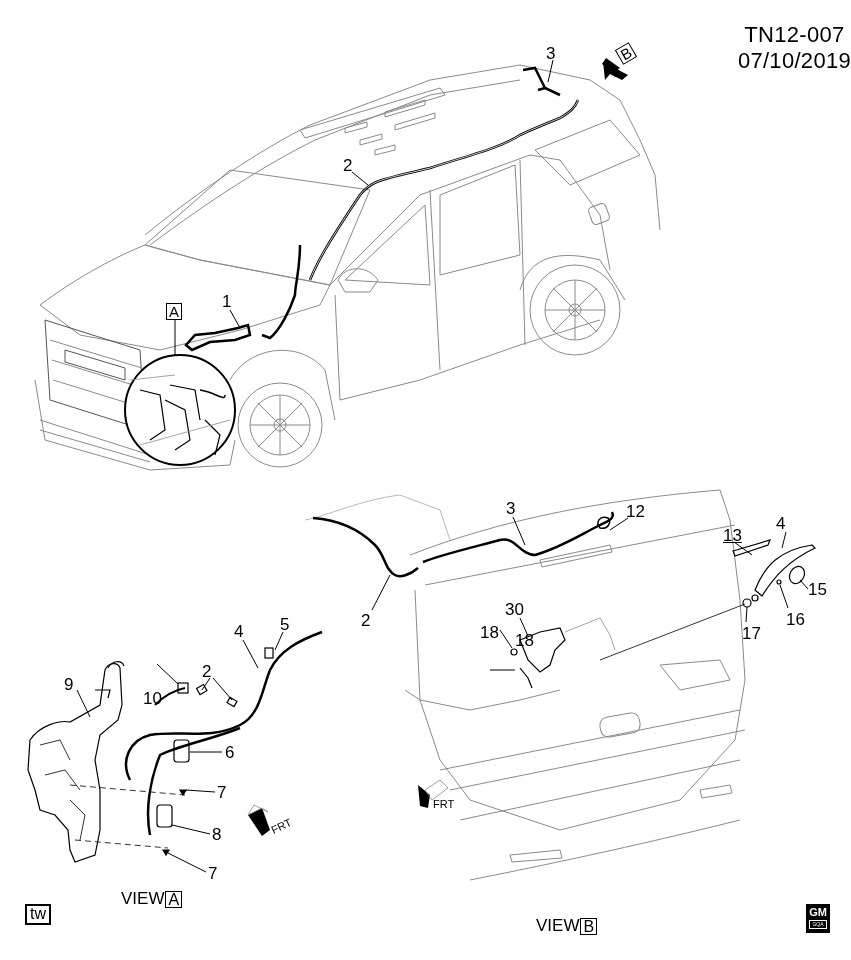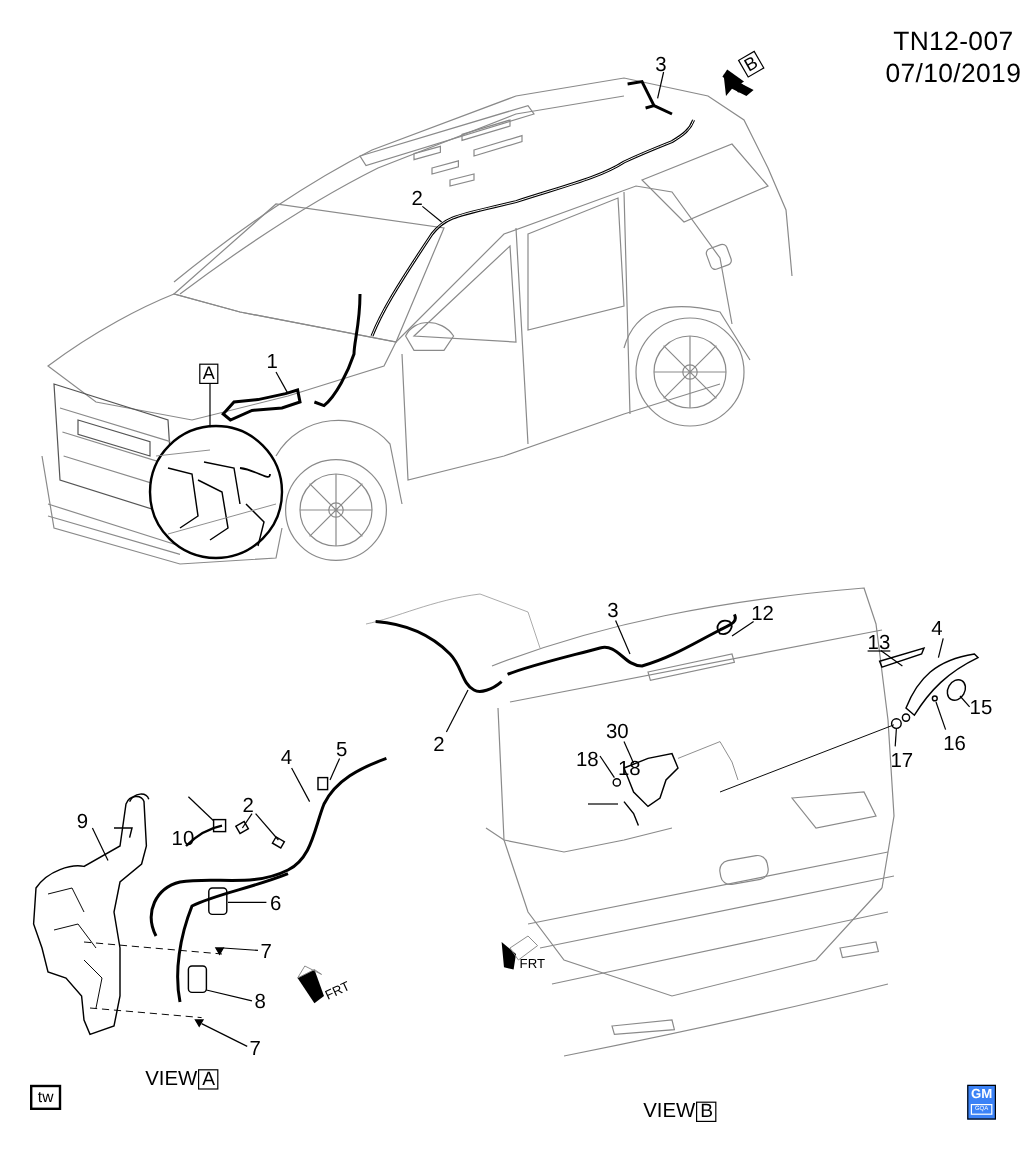--- a/index.html
+++ b/index.html
@@ -5,22 +5,22 @@
   html, body { margin: 0; padding: 0; background: #ffffff; }
   body { width: 851px; height: 960px; position: relative; overflow: hidden;
          font-family: "Liberation Sans", sans-serif; color: #000; }
   #canvas { position: absolute; left: 0; top: 0; width: 851px; height: 960px; }
   .label { position: absolute; font-size: 17px; line-height: 17px; color: #000;
            font-family: "Liberation Sans", sans-serif; white-space: nowrap; }
   .doc-id { position: absolute; left: 636px; top: 22px; font-size: 22px; letter-spacing: 0.3px; text-align: right; }
   .view-label { position: absolute; font-size: 17px; display: flex; align-items: center; gap: 1px; }
   .boxed { display: inline-block; border: 1.5px solid #000; padding: 0 2px; line-height: 15px; font-size: 16px; }
   .tw-badge { position: absolute; left: 25px; top: 904px; width: 22px; height: 17px; border: 2px solid #000;
-              font-size: 13px; text-align: center; line-height: 16px; }
-  .gm-logo { position: absolute; left: 806px; top: 904px; width: 22px; height: 27px; background: #3b82f6;
+              font-size: 16px; text-align: center; line-height: 16px; }
+  .gm-logo { position: absolute; left: 806px; top: 904px; width: 22px; height: 27px; background: #000000;
              color: #fff; text-align: center; border: 1px solid #000; }
   .gm-logo .gm { font-size: 11px; font-weight: bold; line-height: 13px; display: block; margin-top: 1px; }
   .gm-logo .qa { font-size: 5px; line-height: 7px; display: block; border: 1px solid #fff; margin: 1px 2px; }
   .box-letter { position: absolute; border: 1.5px solid #000; font-size: 15px; line-height: 15px; padding: 0 2px; background:#fff; }
 </style>
 </head>
 <body>
 
 <svg id="canvas" viewBox="0 0 851 960" xmlns="http://www.w3.org/2000/svg">
 

